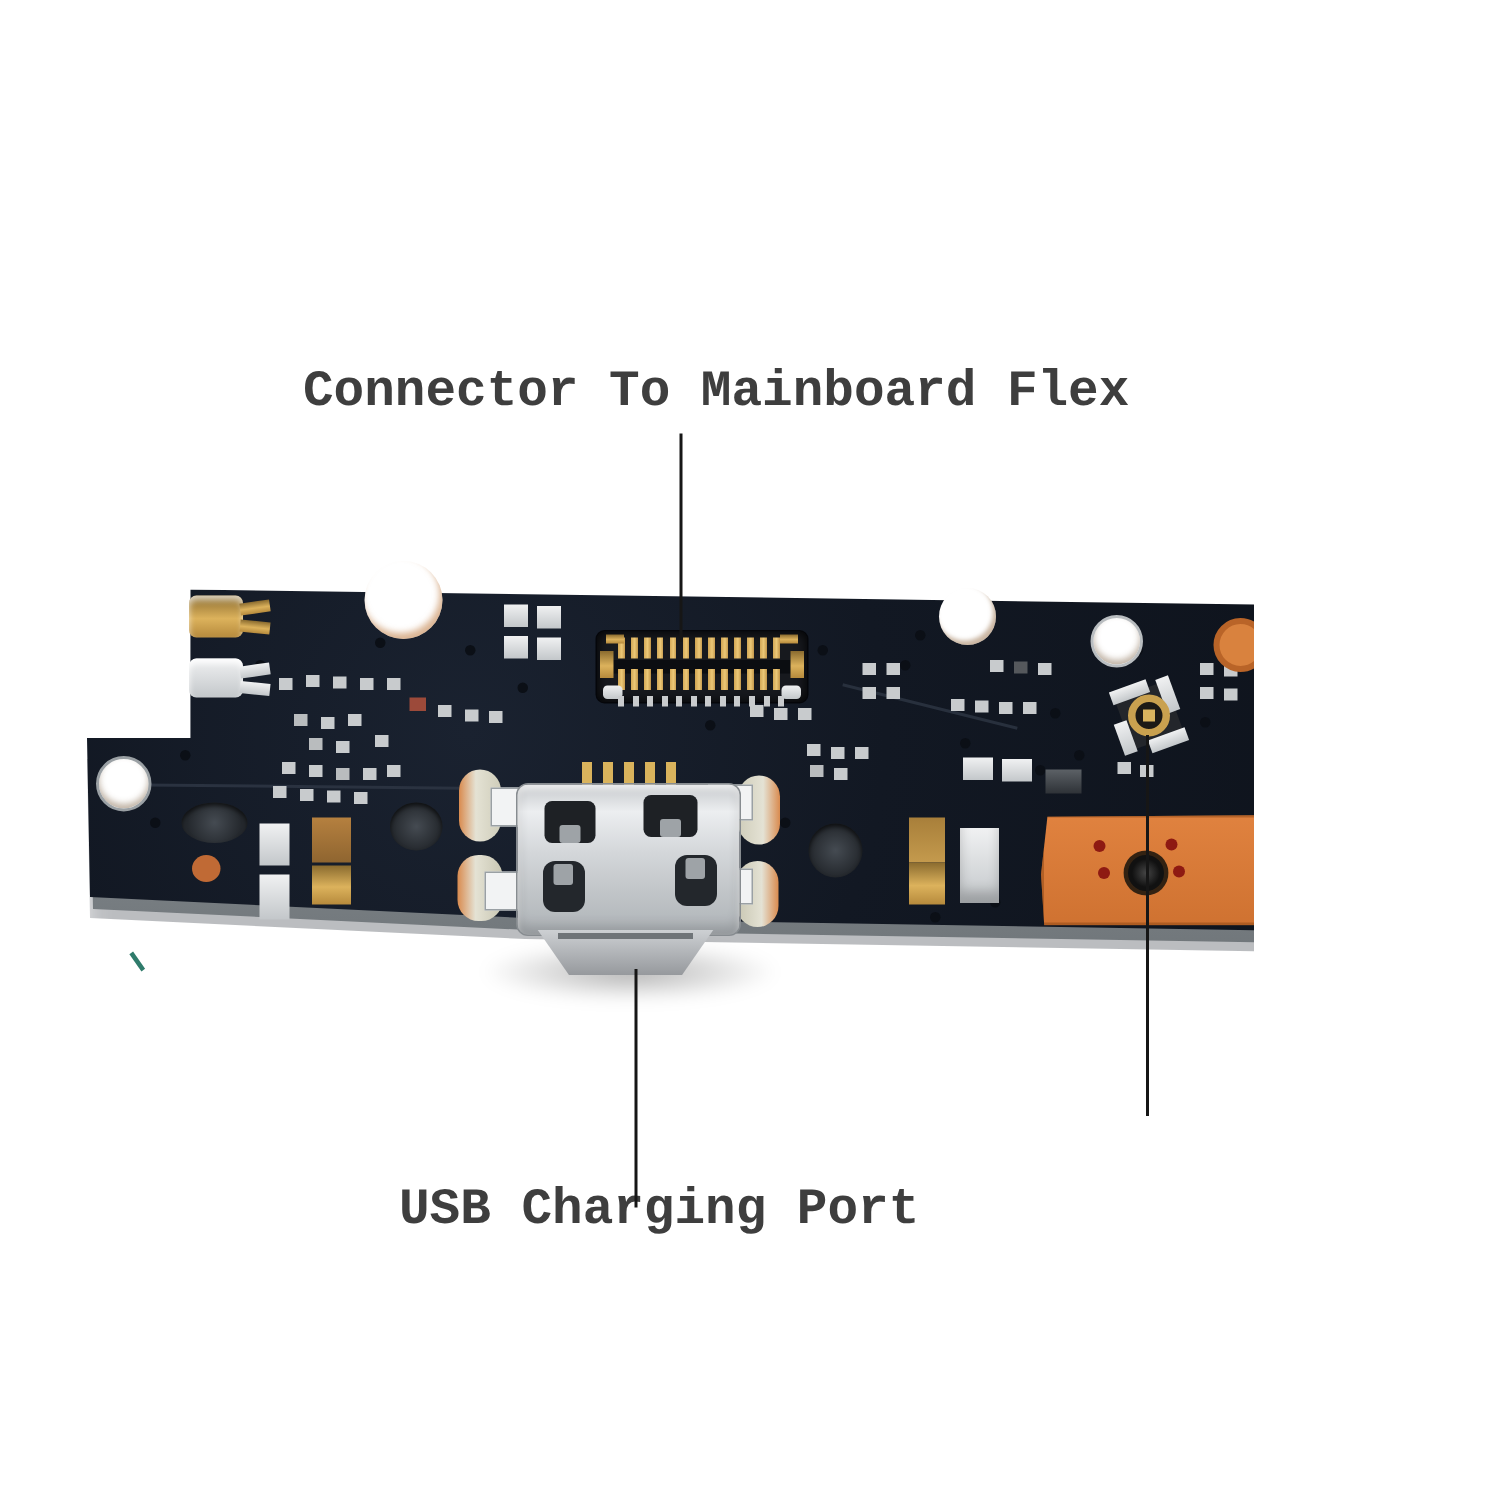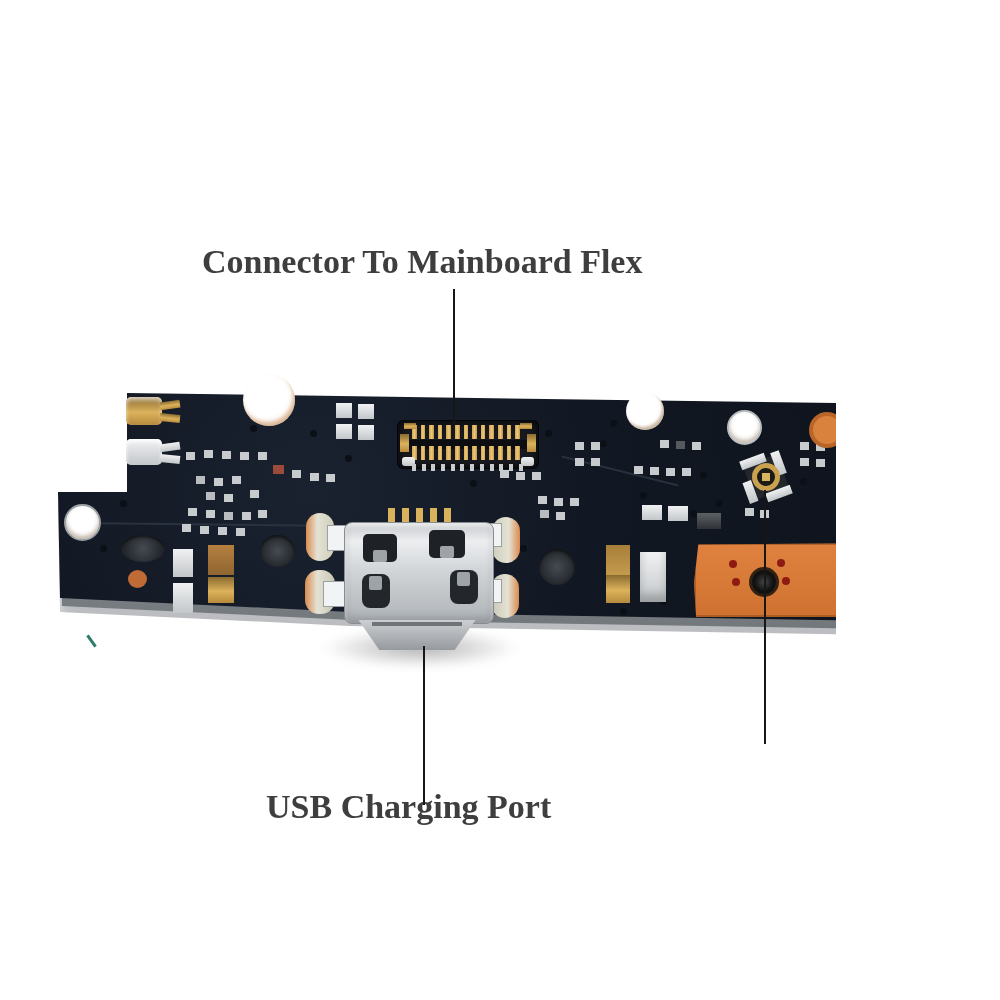--- a/index.html
+++ b/index.html
@@ -1,17 +1,17 @@
 <!DOCTYPE html>
 <html><head>
 <meta charset="utf-8">
 <style>
   html,body{margin:0;padding:0;background:#fff;}
   #stage{position:relative;width:836px;height:1000px;background:#ffffff;overflow:hidden;
-         font-family:Liberation Serif, serif;}
+         font-family:Liberation Mono, monospace;}
   .abs{position:absolute;}
   
   .callout-label{position:absolute;color:#3e3e3e;font-weight:bold;font-size:34px;
                  letter-spacing:0px;white-space:nowrap;z-index:10;}
   .callout-line{position:absolute;width:2px;background:#161616;z-index:10;}
   
   .board-poly{clip-path:polygon(72px 5px,850px 16px,853px 204px,829px 233px,295px 224px,5px 210px,3px 104px,72px 104px);}
   #board-wrap{left:55px;top:388px;width:856px;height:252px;z-index:1;}
   .board-shadow{left:0;top:14px;width:856px;height:252px;background:rgba(30,35,45,.30);filter:blur(9px);z-index:0;}
   .board-edge{left:2px;top:8px;width:856px;height:252px;background:linear-gradient(180deg,#9aa0a5,#6e7478);z-index:1;}

